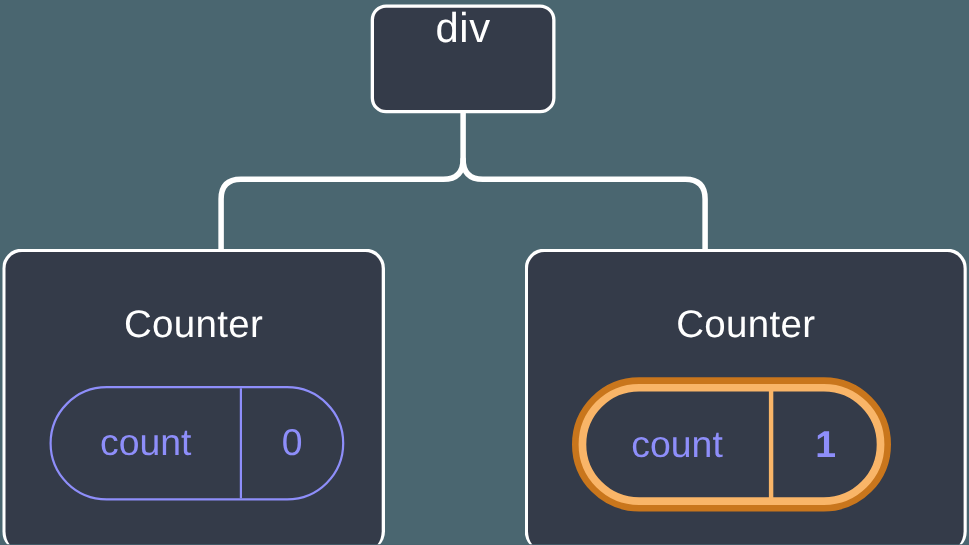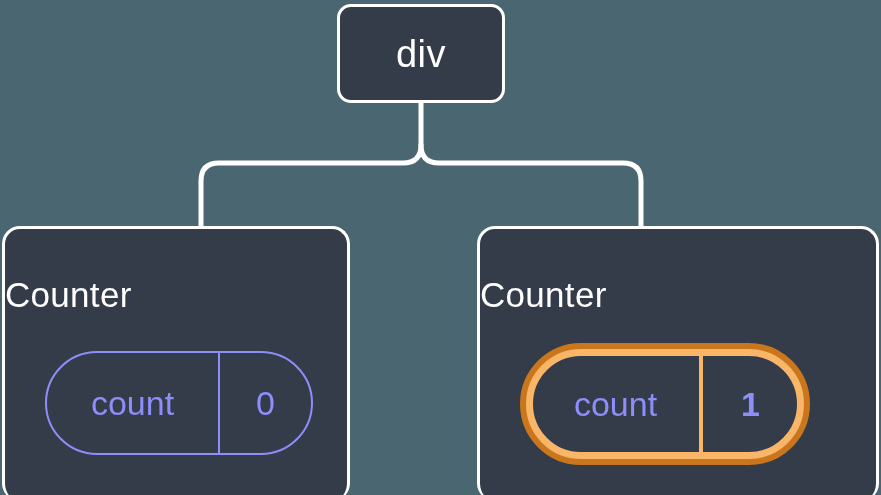--- a/index.html
+++ b/index.html
@@ -36,21 +36,20 @@
   }
 
   
   #node-div {
     left: 337px;
     top: 4px;
     width: 168px;
     height: 99px;
     border-radius: 14px;
     display: flex;
-    align-items: center;
     justify-content: center;
   }
   #node-div .node-title {
     color: #ffffff;
     font-size: 38px;
     font-weight: 400;
     letter-spacing: 0.5px;
     line-height: 1;
   }
 
@@ -78,20 +77,21 @@
     top: 226px;
     width: 402px;
     height: 275px;
   }
 
   .card-title {
     position: absolute;
     left: 0;
     right: 0;
     top: 48px;
+    text-align: center;
     color: #ffffff;
     font-size: 35px;
     font-weight: 400;
     letter-spacing: 0.3px;
     line-height: 1;
   }
 
   
   .pill {
     position: absolute;

